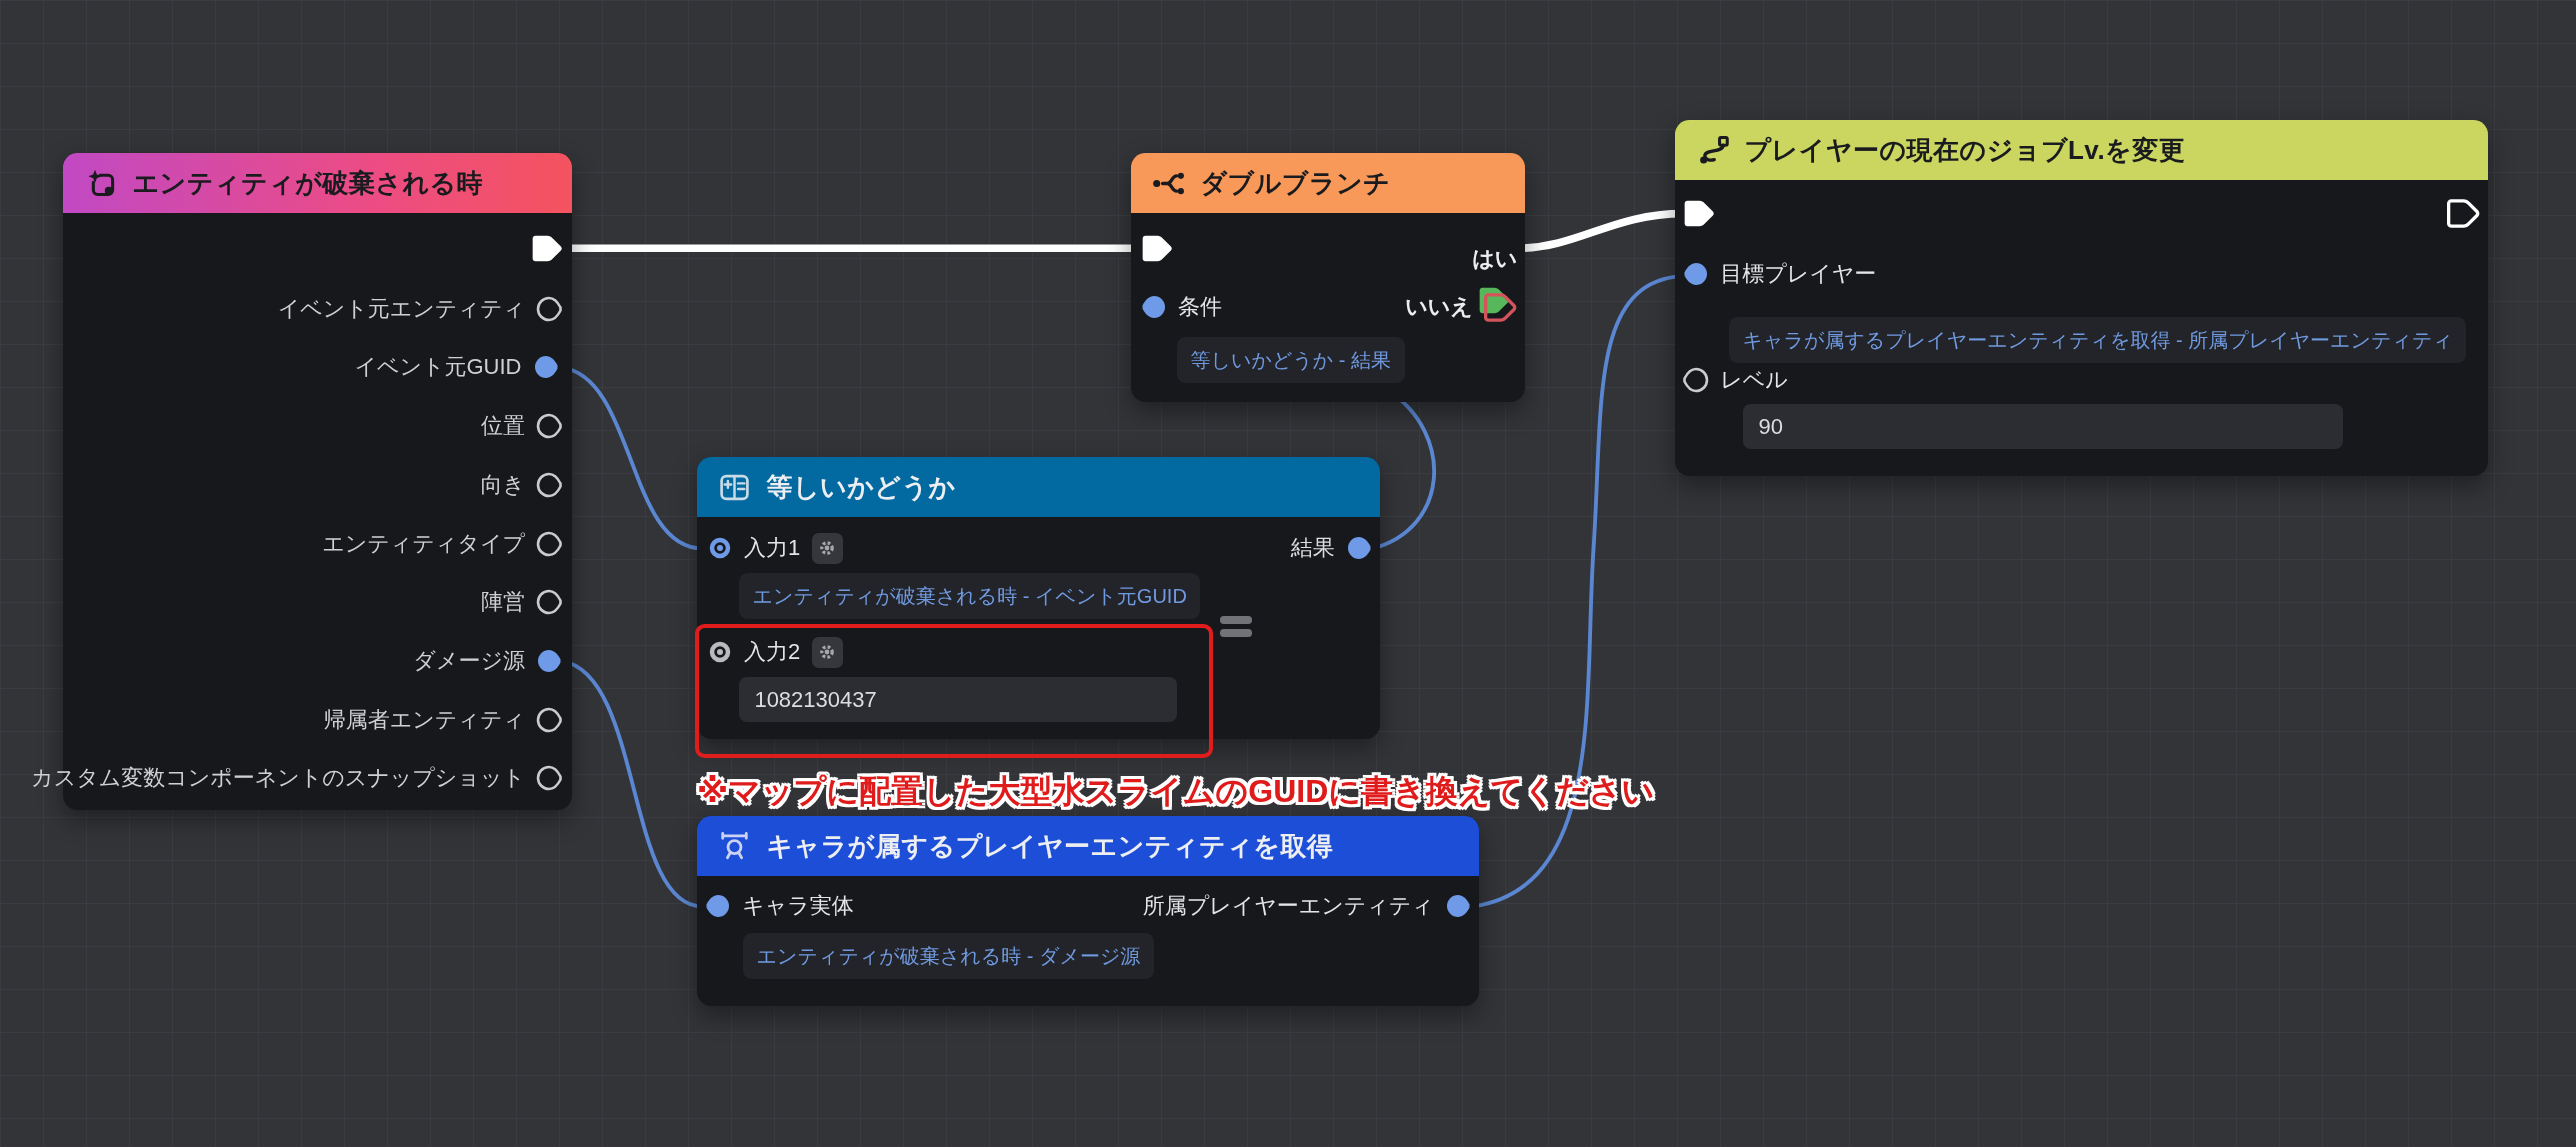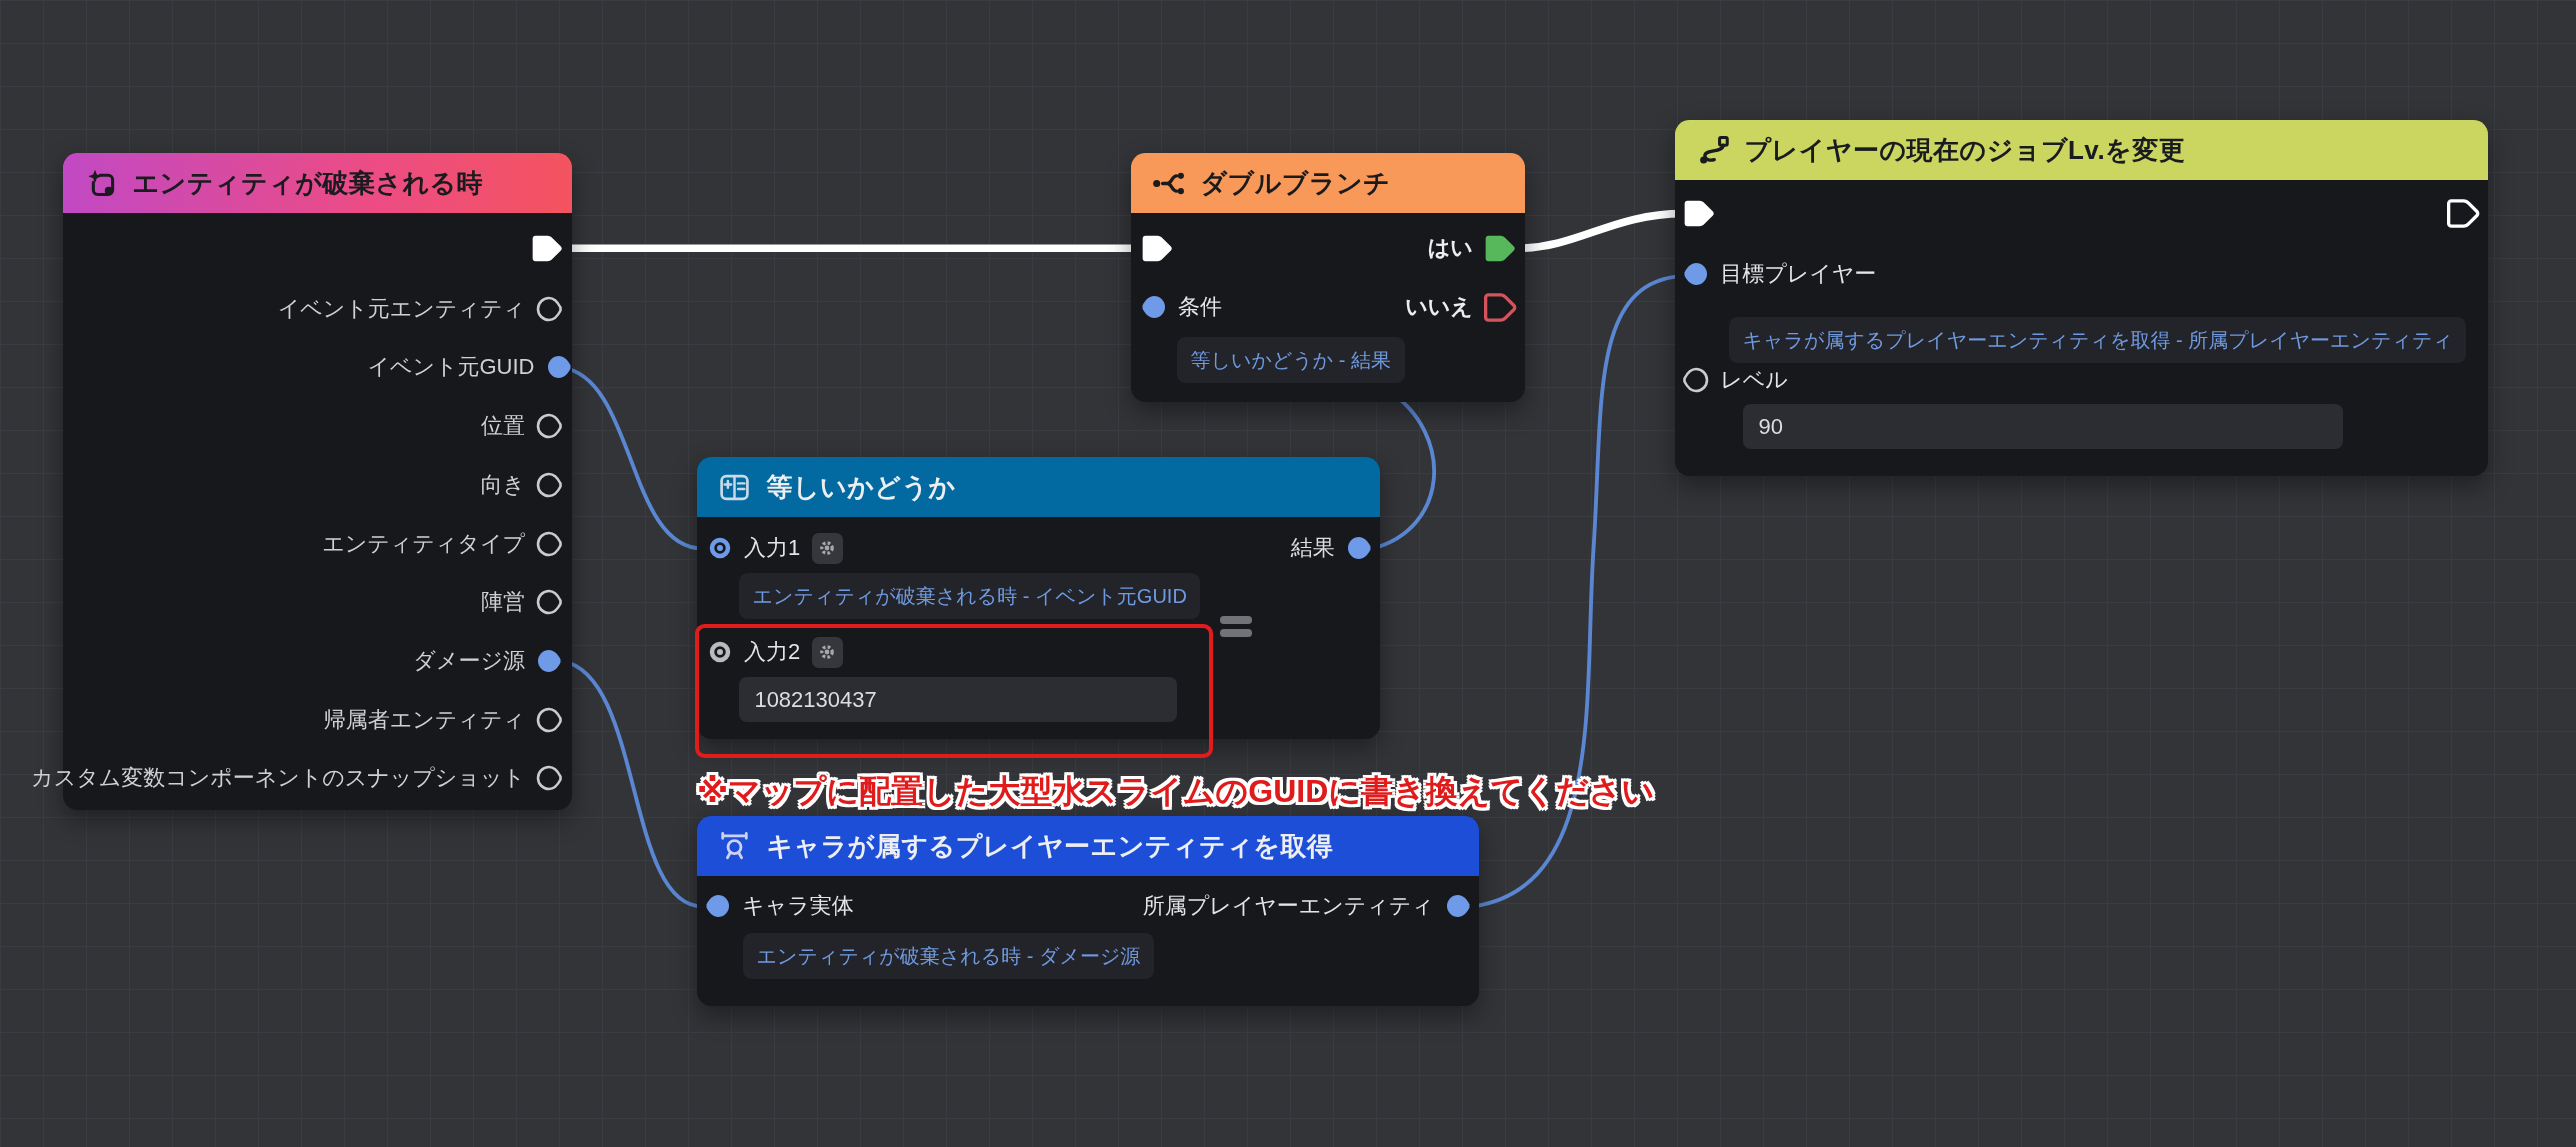--- a/index.html
+++ b/index.html
@@ -90,21 +90,21 @@
   <div>
 
   <div class="row right" style="right: 9.6px; top: 135px;">
         <span class="plabel">イベント元エンティティ</span>
         <span class="port tear">
           <svg width="26" height="26" viewBox="0 0 26 26">
             <path d="M13 2 A11 11 0 0 0 13 24 C17.5 24 21.5 20.5 24.5 14.5 L24.5 11.5 C21.5 5.5 17.5 2 13 2 Z"></path>
           </svg>
         </span>
       </div>
-      <div class="row right" style="right: 0; top: 193px; text-align: right;">
+      <div class="row right" style="right: 13px; top: 193px; text-align: right;">
         <span class="plabel">イベント元GUID</span>
         <span class="port tear filled">
           <svg width="26" height="26" viewBox="0 0 26 26">
             <path d="M13 2 A11 11 0 0 0 13 24 C17.5 24 21.5 20.5 24.5 14.5 L24.5 11.5 C21.5 5.5 17.5 2 13 2 Z"></path>
           </svg>
         </span>
       </div>
       <div class="row right" style="right: 9.6px; top: 252px;">
         <span class="plabel">位置</span>
         <span class="port tear">
@@ -178,21 +178,21 @@
   </div>
 
   <div class="row" style="top:74px;left:9.6px;">
     <span class="port execpin">
       <svg width="33" height="29" viewBox="0 0 30 26">
           <path d="M4 1.5 H15 C16.8 1.5 18.5 2.3 19.6 3.7 L27.2 11.2 C28.2 12.2 28.2 13.8 27.2 14.8 L19.6 22.3 C18.5 23.7 16.8 24.5 15 24.5 H4 C2.6 24.5 1.5 23.4 1.5 22 V4 C1.5 2.6 2.6 1.5 4 1.5 Z"></path>
         </svg>
     </span>
   </div>
 
-  <div class="row" style="top:74px;right:7.7px;">
+  <div class="row" style="top:91px;right:7.7px;flex-direction:column;">
     <span class="blabel">はい</span>
     <span class="port execpin green">
       <svg width="33" height="29" viewBox="0 0 30 26">
           <path d="M4 1.5 H15 C16.8 1.5 18.5 2.3 19.6 3.7 L27.2 11.2 C28.2 12.2 28.2 13.8 27.2 14.8 L19.6 22.3 C18.5 23.7 16.8 24.5 15 24.5 H4 C2.6 24.5 1.5 23.4 1.5 22 V4 C1.5 2.6 2.6 1.5 4 1.5 Z"></path>
         </svg>
     </span>
   </div>
 
   <div class="row" style="top:133px;left:9.6px;">
     <span class="port tear filled">

